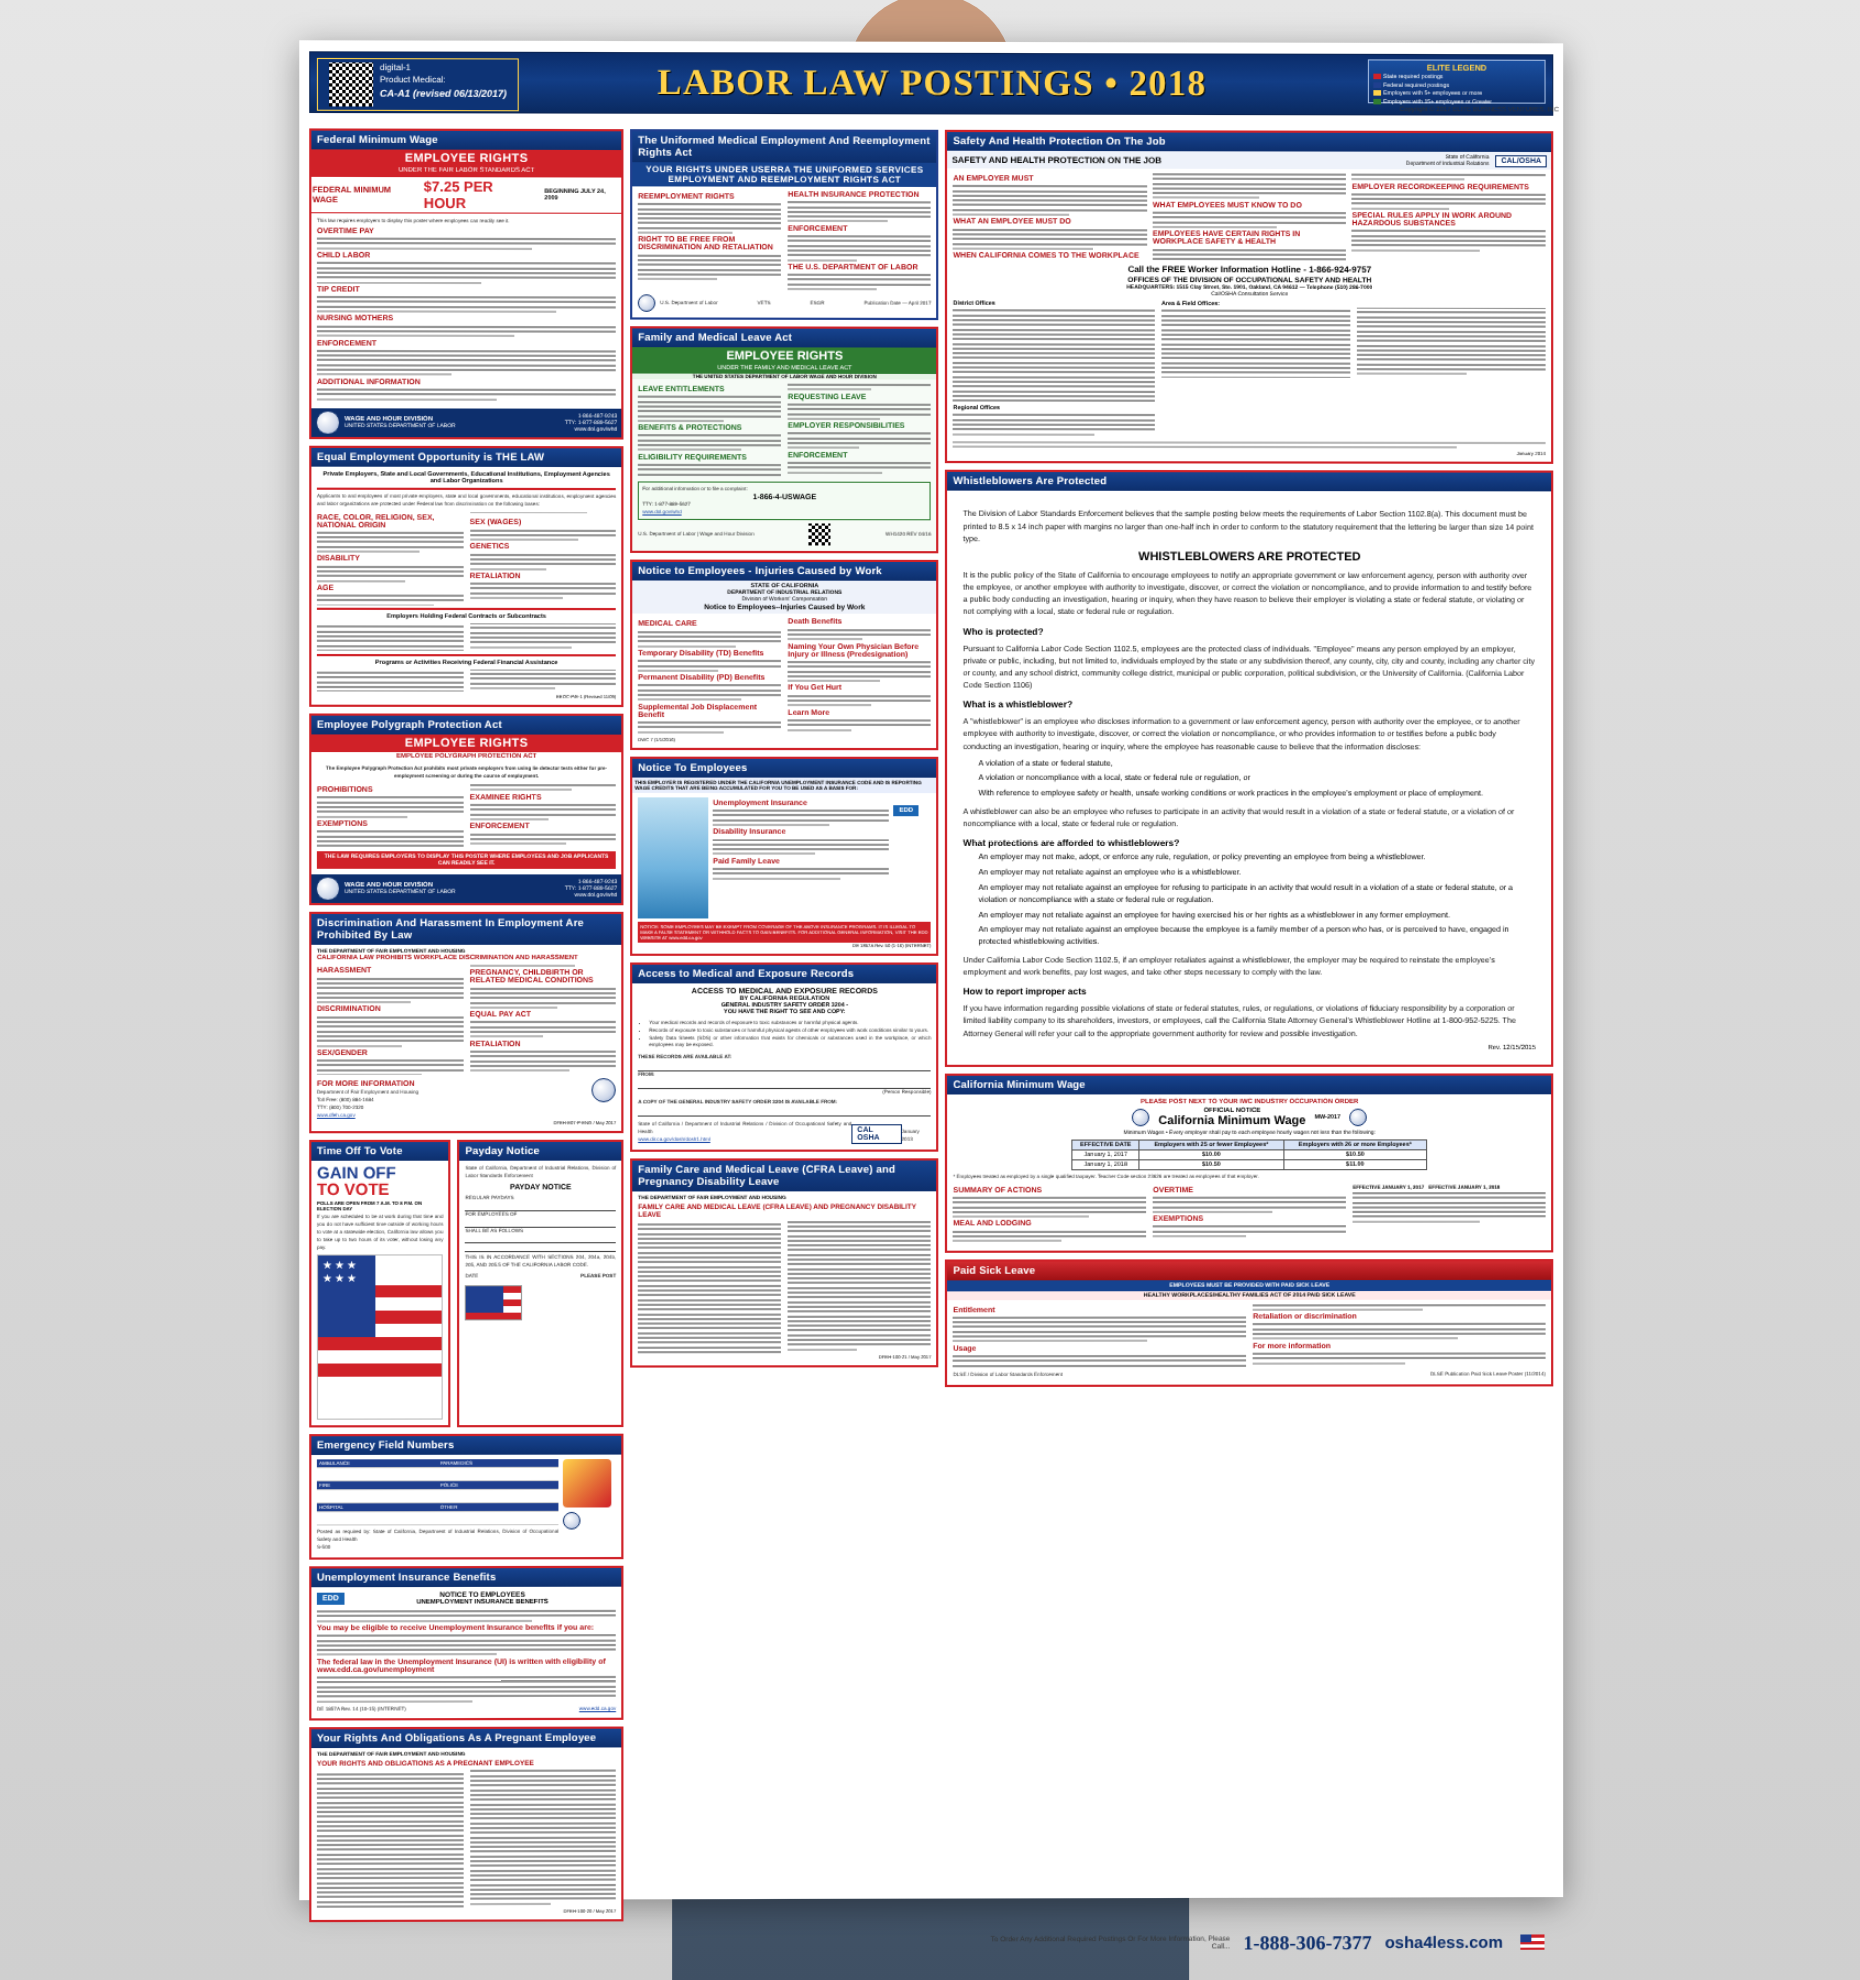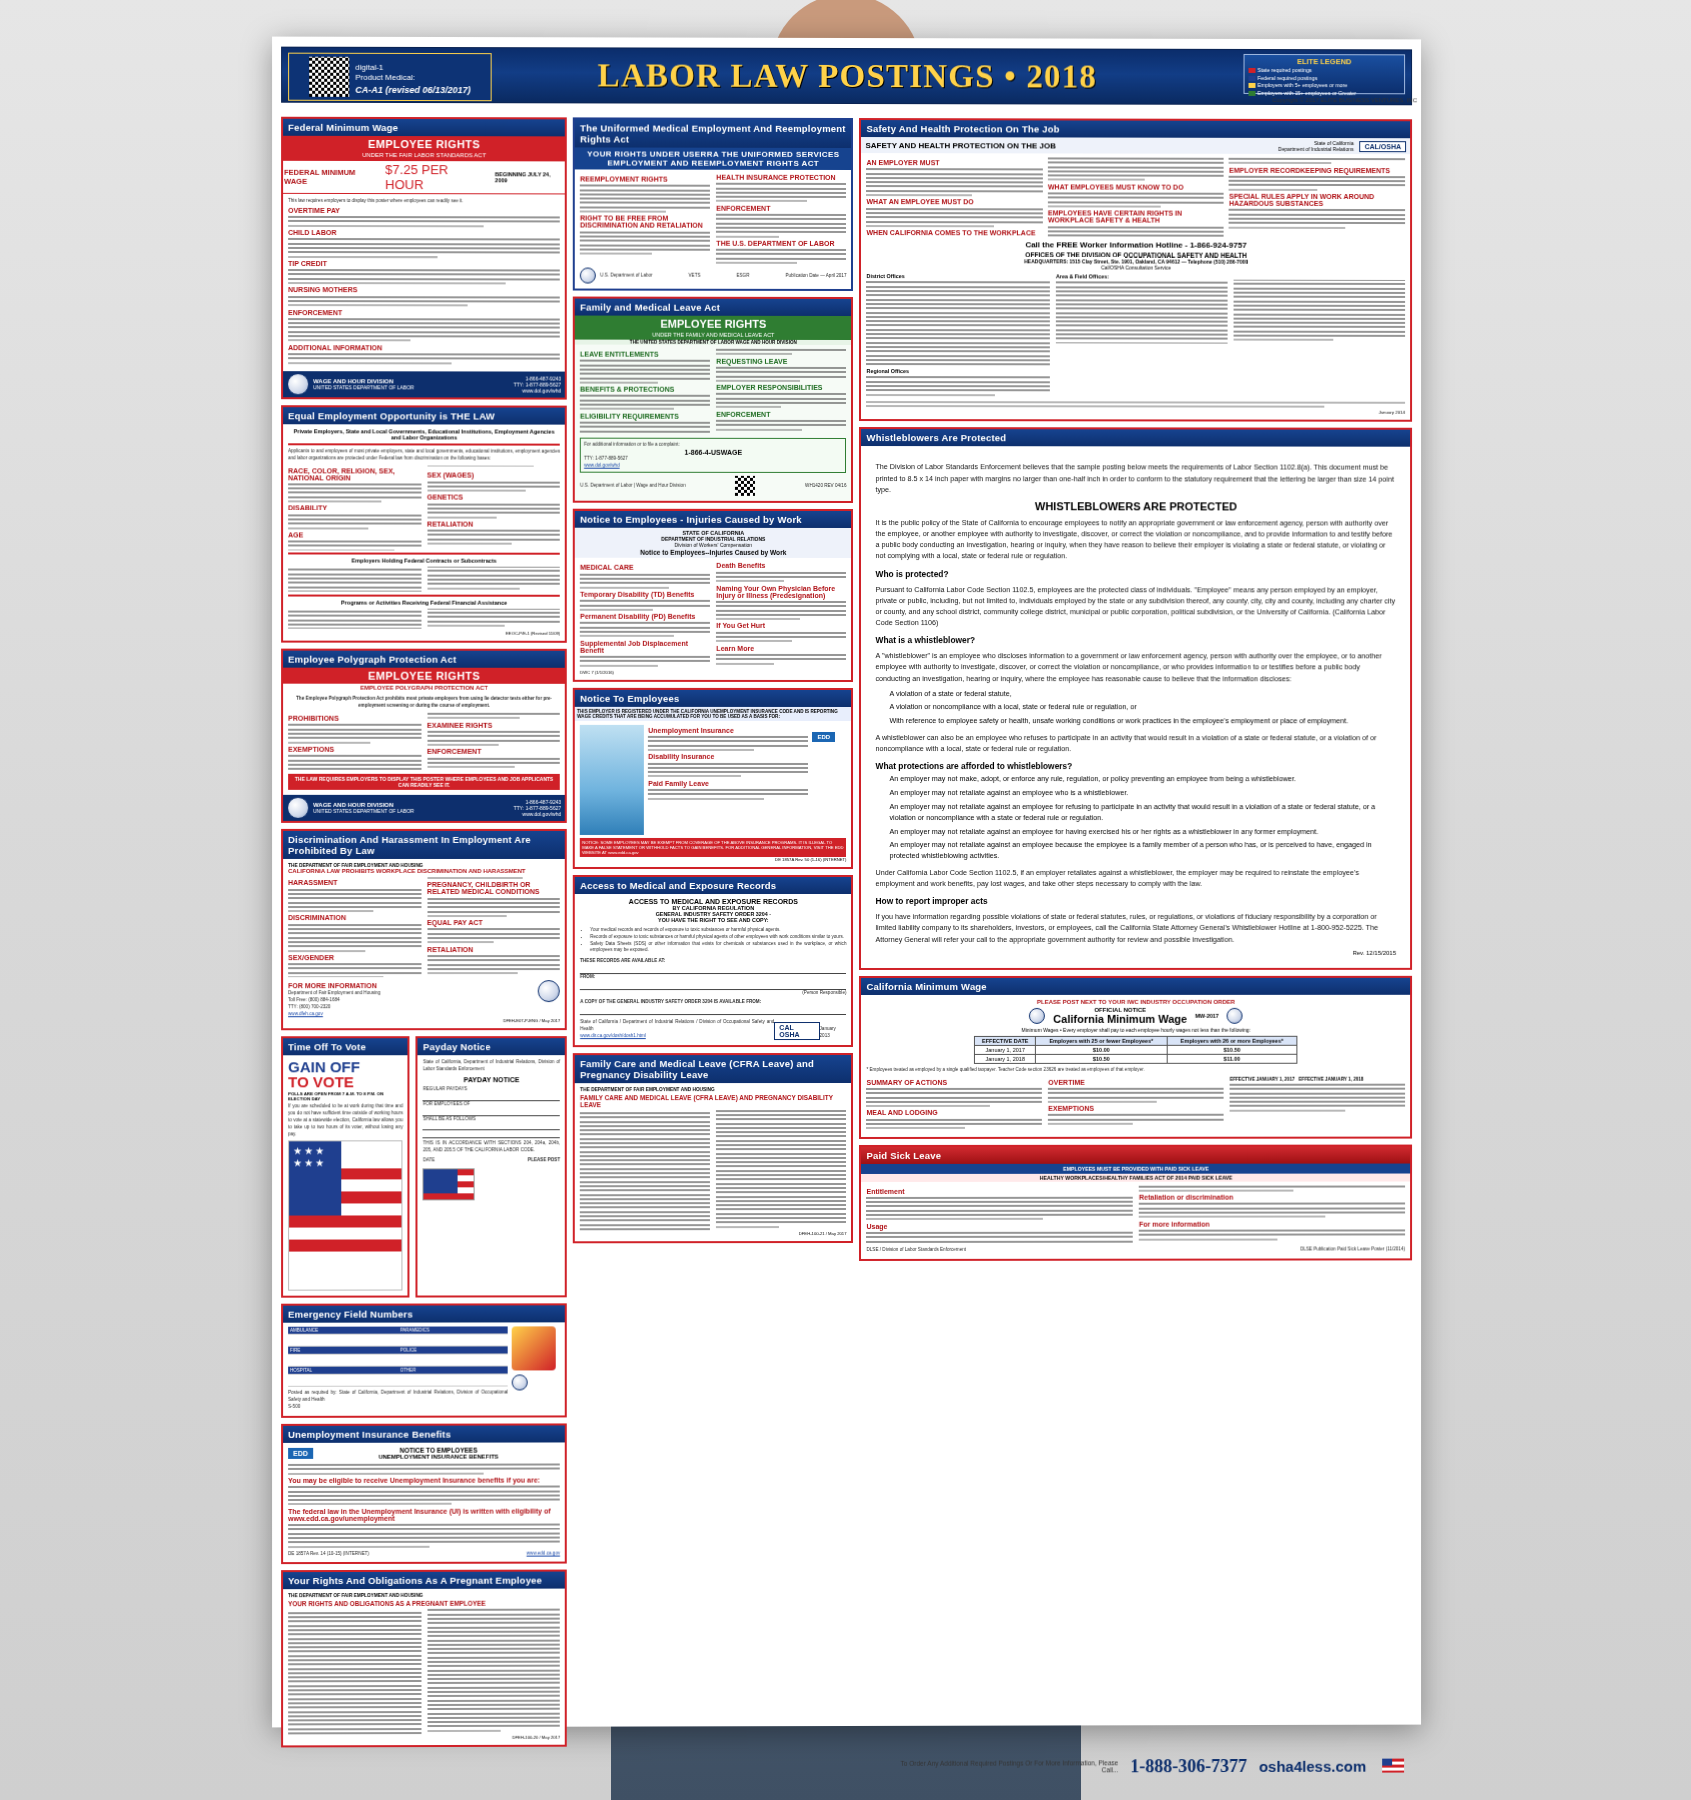--- a/index.html
+++ b/index.html
@@ -77,22 +77,22 @@
     background:linear-gradient(180deg,#0b2d6b 0%, #123d86 45%, #0a2a61 100%);
     border:1px solid #0a2352;
     display:flex; align-items:center; justify-content:center;
   }
   .hdr-title {
     color:#ffd24a; font-family:"Liberation Serif", serif; font-weight:bold;
     font-size:33px; letter-spacing:1.2px;
     text-shadow:1px 1px 0 #000;
   }
   .hdr-left {
-    position:absolute; left:6px; top:5px; display:flex; gap:6px; align-items:flex-end;
-    background:#0d3375; border:1px solid #ffd24a; padding:3px 20px;
+    position:absolute; left:6px; top:5px; display:flex; gap:6px; align-items:flex-start;
+    background:#0d3375; border:1px solid #ffd24a; padding:3px 10px;
   }
   .qr {
     width:40px; height:40px;
     background:
       repeating-linear-gradient(90deg,#fff 0 3px,#000 3px 6px),
       repeating-linear-gradient(0deg,#fff 0 3px,#000 3px 6px);
     background-blend-mode:difference;
   }
   .prodnum { color:#fff; font-size:8px; line-height:1.35; }
   .prodnum b { font-size:9px;font-style:italic; }
@@ -191,21 +191,21 @@
     display:inline-block; width:22px; height:14px; vertical-align:middle; margin-left:4px;
     background:linear-gradient(180deg,#d02128 0 3px,#fff 3px 6px,#d02128 6px 9px,#fff 9px 12px,#d02128 12px 14px);
     position:relative;
   }
   .miniflag:before{content:"";position:absolute;left:0;top:0;width:10px;height:7px;background:#1f3f8f;}
   .sidebar-img { width:64px; flex:0 0 64px; }
   .tblrow { display:flex; font-size:4.5px; border-bottom:1px solid #ccc; }
   .tblrow div { padding:1px 2px; }
   .greenbox { border:1px solid #2f7d32; background:#f3fbf3; padding:3px; }
   .link { color:#1a49a8; text-decoration:underline; }
-  .bigdollar { color:#d02128; font-weight:normal; font-size:13px; }
+  .bigdollar { color:#d02128; font-weight:bold; font-size:13px; }
   .wbhead { font-size:11px; font-weight:bold; text-align:center; margin:4px 0; }
   .wbp { font-size:7.2px; line-height:1.55; color:#111; text-align:left; margin:5px 0; }
   .wbh { font-size:8.4px; font-weight:bold; margin:7px 0 2px; }
   .wbl { font-size:7.2px; line-height:1.5; margin:3px 0 3px 14px; }
   .edd-logo{ background:#1b66b3; color:#fff; font-size:7px; font-weight:bold; padding:2px 5px; display:inline-block;}
   .cal-osha { background:#fff; border:1px solid #0b2d6b; font-size:7px; font-weight:bold; color:#0b2d6b; padding:1px 4px; display:inline-block;}
   .redline{height:2px;background:#d02128;margin:3px 0;}
 </style>
 </head>
 <body>

